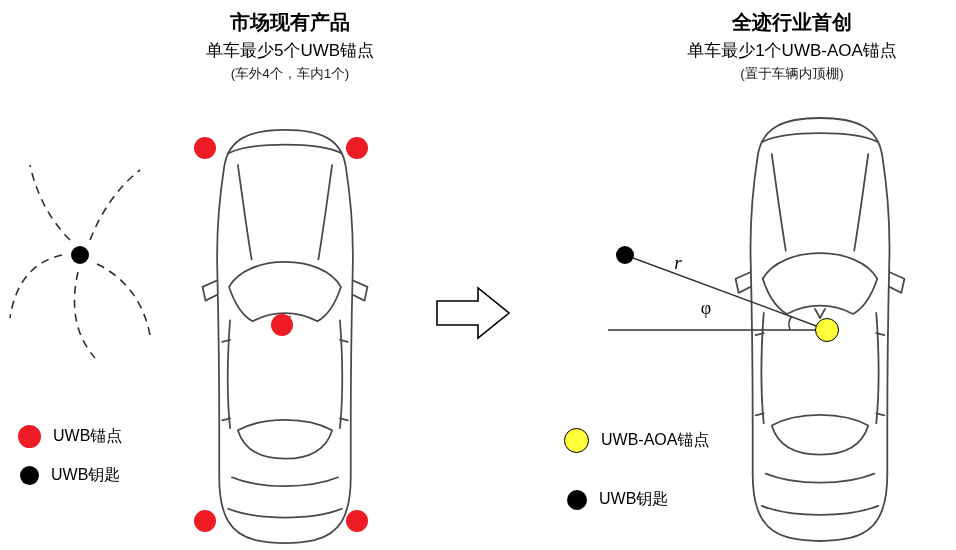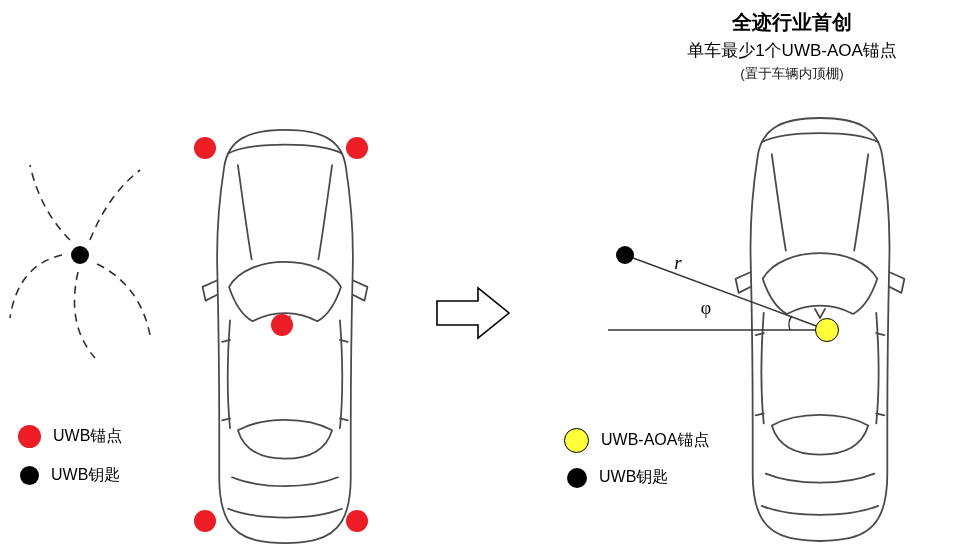--- a/index.html
+++ b/index.html
@@ -52,20 +52,25 @@
 
         <path d="M52,312 C78,298 122,298 148,312 C142,332 126,341 100,341 C74,341 58,332 52,312 Z" fill="none"></path>
 
         <path d="M46,360 C75,372 125,372 154,360" fill="none"></path>
 
         <path d="M42,392 C72,404 128,404 158,392" fill="none"></path>
       </g>
     </symbol>
   </svg>
 
+  <div class="abs title-block" style="left:120px;top:10px;width:340px;">
+    <div class="panel-title">市场现有产品</div>
+    <div class="panel-subtitle">单车最少5个UWB锚点</div>
+    <div class="panel-note">(车外4个，车内1个)</div>
+  </div>
 
   <svg class="abs" style="left:183px;top:124px;" width="204" height="422" viewBox="0 0 200 430">
     <use href="#car-top"></use>
   </svg>
 
   <svg class="abs" style="left:0px;top:140px;" width="170" height="230" viewBox="0 0 170 230">
     <g fill="none" stroke="#2e2e2e" stroke-width="1.6" stroke-dasharray="8 6">
       <path d="M90,100 Q108,55 140,30"></path>
       <path d="M70,100 Q40,70 30,25"></path>
       <path d="M62,115 Q18,125 10,178"></path>
@@ -112,21 +117,21 @@
       <line x1="48" y1="100" x2="268" y2="100"></line>
       <path d="M230,100 Q227,92 232,86"></path>
     </g>
     <text x="118" y="39" text-anchor="middle" font-size="19" font-style="italic" font-family="Liberation Serif, DejaVu Serif, serif" fill="#000">r</text>
     <text x="146" y="84" text-anchor="middle" font-size="18" font-family="Liberation Serif, DejaVu Serif, serif" fill="#000">φ</text>
   </svg>
 
   <div class="dot dot-key" style="left:616px;top:246px;"></div>
   <div class="dot dot-aoa" style="left:815px;top:318px;"></div>
 
-  <div class="abs legend" style="left:564px;top:428px;gap:14px;">
+  <div class="abs legend" style="left:564px;top:428px;gap:36px;">
     <div class="legend-row">
       <span class="legend-swatch" style="width:25px;height:25px;background:var(--uwb-aoa-anchor,#ffff3a);border:1.5px solid #000;"></span>
       <span class="legend-label">UWB-AOA锚点</span>
     </div>
     <div class="legend-row">
       <span class="legend-swatch" style="width:20px;height:20px;background:var(--uwb-key,#000);margin-left:3px;"></span>
       <span class="legend-label">UWB钥匙</span>
     </div>
   </div>
 

